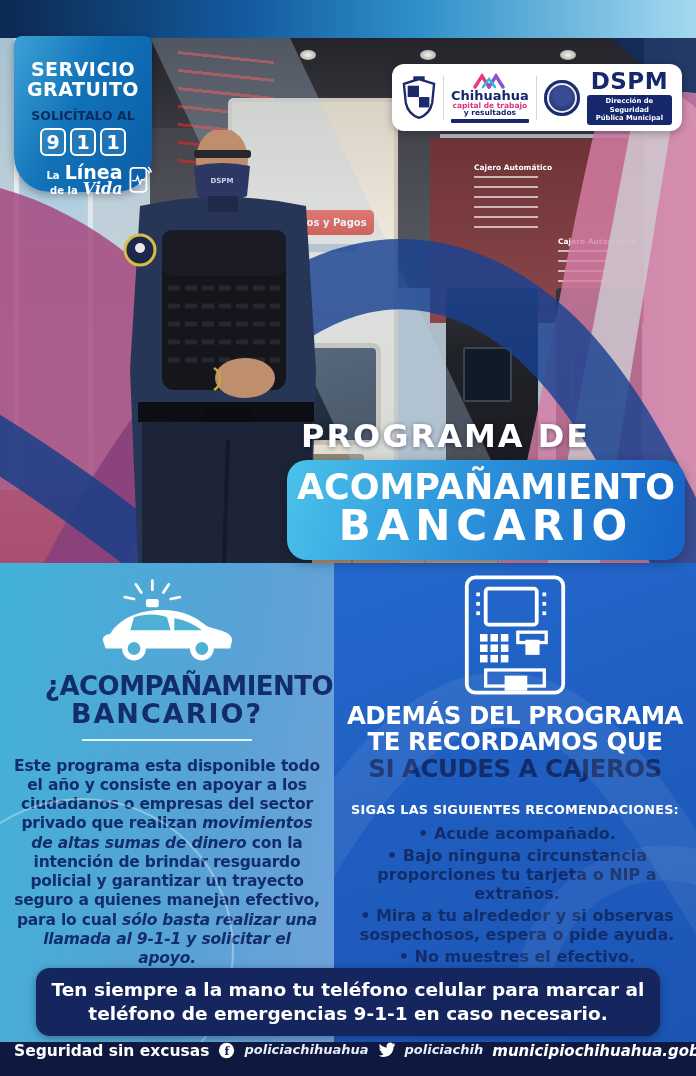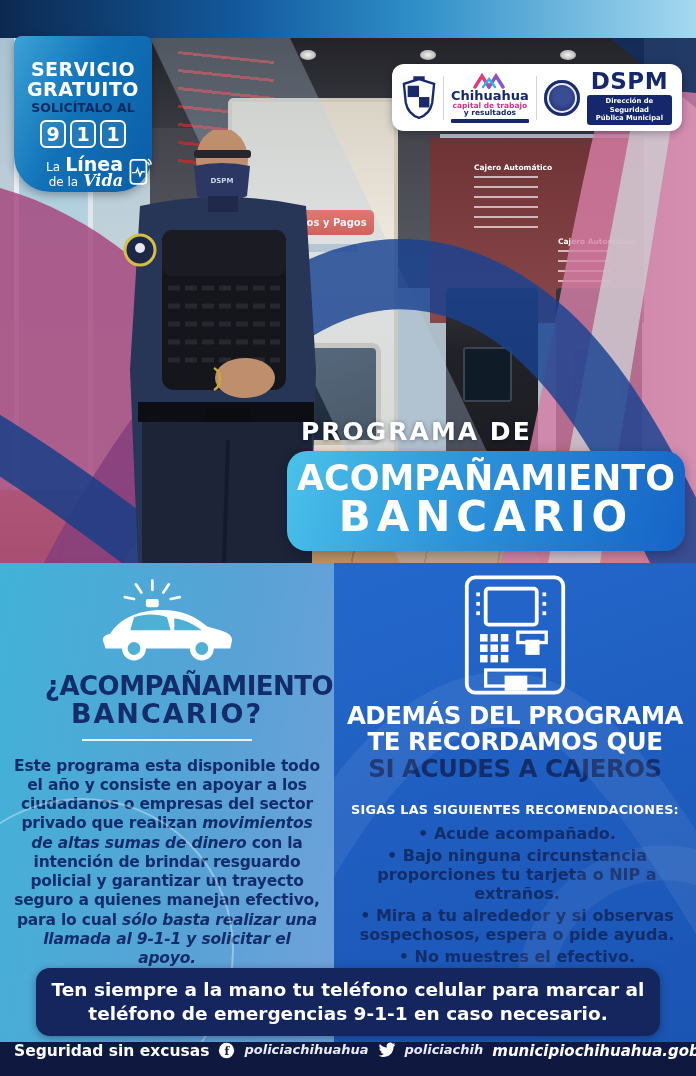--- a/index.html
+++ b/index.html
@@ -46,27 +46,27 @@
     background:linear-gradient(180deg,#d2ab7c,#bb9162),repeating-linear-gradient(100deg,transparent 0 70px,rgba(110,80,50,.25) 70px 72px);
     background-blend-mode:multiply;}
   .ph-waves{position:absolute;left:0;top:0;z-index:3;}
   .ph-officer{position:absolute;left:110px;top:92px;z-index:4;}
 
   
   .badge{position:absolute;left:14px;top:36px;width:138px;height:156px;z-index:6;
     border-radius:8px 8px 36px 36px;background:linear-gradient(115deg,#3ba2d6 0%,#1172b8 45%,#0b5da6 100%);
     display:flex;flex-direction:column;align-items:center;padding-top:24px;box-shadow:0 3px 8px rgba(0,0,20,.3);}
   .badge-l1{color:#fff;font-size:19px;font-weight:800;line-height:1.04;letter-spacing:.5px;}
-  .badge-l3{color:#0d2a5e;font-size:12.5px;font-weight:800;margin-top:0;}
+  .badge-l3{color:#0d2a5e;font-size:12.5px;font-weight:800;margin-top:8px;}
   .digits{display:flex;gap:4px;margin-top:5px;}
   .digit{width:26px;height:28px;border:2.5px solid #fff;border-radius:6px;background:rgba(255,255,255,.08);
     color:#fff;font-size:19px;font-weight:800;display:flex;align-items:center;justify-content:center;}
   .lifeline{display:flex;align-items:center;gap:5px;margin-top:7px;color:#fff;}
   .ll-txt{text-align:right;line-height:.95;}
-  .ll-sm{font-size:12px;font-weight:400;padding-left:32px;}
+  .ll-sm{font-size:10px;font-weight:700;padding-left:32px;}
   .ll-big{font-size:19px;font-weight:800;}
   .ll-vida{font-size:16px;font-weight:800;font-style:italic;font-family:"DejaVu Serif","Liberation Serif",serif;}
 
   
   .logo-pill{position:absolute;right:14px;top:64px;width:290px;height:67px;z-index:6;background:#fff;
     border-radius:12px;display:flex;align-items:center;padding:0 10px;gap:7px;box-shadow:0 2px 8px rgba(0,0,20,.3);}
   .vdiv{width:1px;height:44px;background:#d4d4da;}
   .chi-block{text-align:center;line-height:1;}
   .chi-name{font-size:13px;font-weight:800;color:#16286b;}
   .chi-tag1{font-size:7.5px;font-weight:800;color:#d63384;}
@@ -74,21 +74,21 @@
   .chi-bar{margin:2px auto 0;width:78px;height:4px;background:#16286b;border-radius:1px;}
   .seal{width:36px;height:36px;border-radius:50%;background:radial-gradient(circle at 50% 45%,#3a4c94 0 30%,#1b2a6b 70%);
     box-shadow:inset 0 0 0 3px #1b2a6b, inset 0 0 0 5px #e8eaf2;flex:none;}
   .dspm-block{text-align:center;line-height:1;}
   .dspm-acr{font-size:23px;font-weight:900;color:#16286b;letter-spacing:.5px;}
   .dspm-ribbon{margin-top:2px;background:#16286b;border-radius:3px;padding:2px 5px;color:#fff;
     font-size:6.8px;font-weight:700;line-height:1.25;text-align:center;}
 
   
   .title-block{position:absolute;left:287px;top:417px;width:398px;z-index:6;}
-  .title-kicker{color:#fff;font-size:25px;font-weight:800;letter-spacing:2px;margin:0 0 5px 14px;
+  .title-kicker{color:#fff;font-size:32px;font-weight:800;letter-spacing:2px;margin:0 0 5px 14px;
     text-shadow:0 1px 5px rgba(0,0,30,.45);}
   .title-box{border-radius:20px;padding:10px 6px 13px;text-align:center;
     background:linear-gradient(105deg,#4ac2ea 0%,#2c92da 45%,#1563c6 100%);box-shadow:0 3px 12px rgba(0,0,30,.3);}
   .title-l1{color:#fff;font-size:35px;font-weight:900;line-height:1.0;letter-spacing:0;}
   .title-l2{color:#fff;font-size:42px;font-weight:900;line-height:1.0;letter-spacing:6px;}
 
   
   .bottom{position:absolute;top:563px;left:0;right:0;bottom:34px;display:flex;z-index:1;}
   .col-left{width:334px;position:relative;overflow:hidden;text-align:center;
     background:linear-gradient(100deg,#41b2d8 0%,#58a2d6 60%,#6fa2da 100%);padding-top:10px;}

